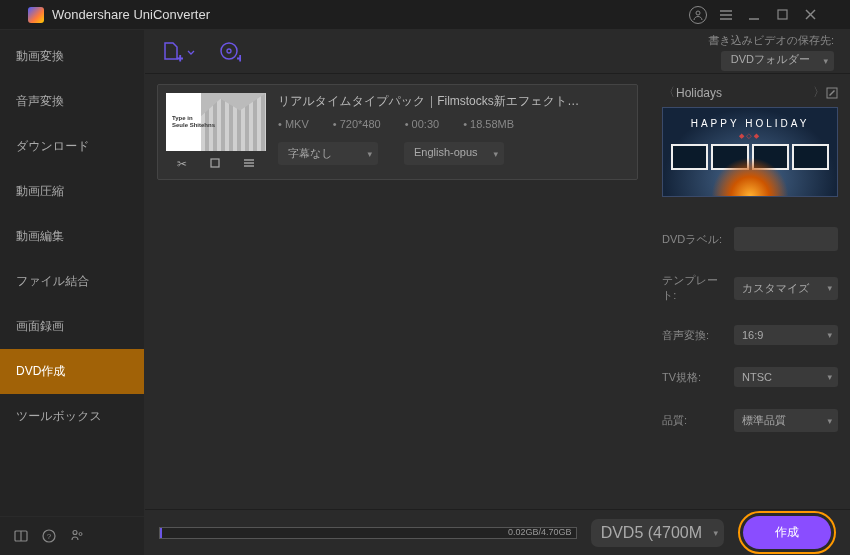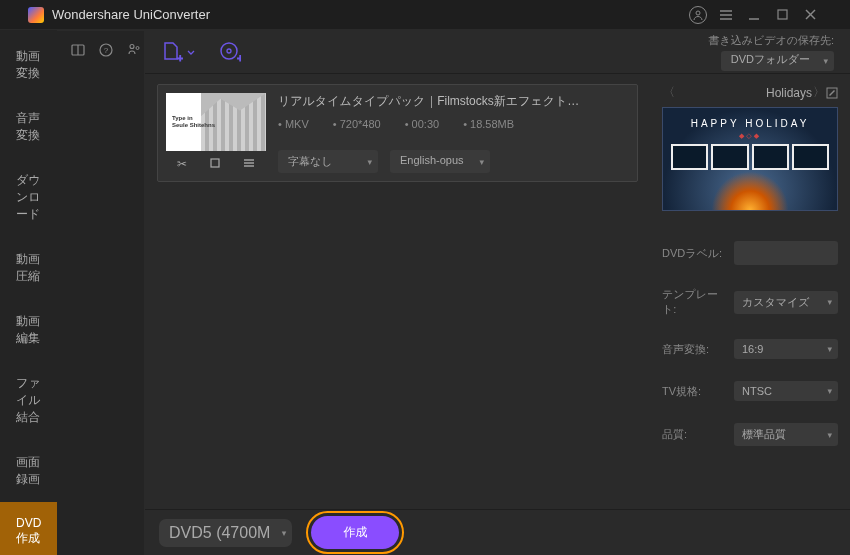--- a/index.html
+++ b/index.html
@@ -34,21 +34,21 @@
   }
   .avatar-circle {
     width: 18px; height: 18px; border: 1px solid #888; border-radius: 50%;
     display:flex;align-items:center;justify-content:center;
   }
   
   .main { display: flex; height: calc(100% - 30px); }
   .sidebar {
     width: 145px;
     background: #242424;
-    display: flex; flex-direction: row;
+    display: flex; flex-direction: column;
     border-right: 1px solid #2a2a2a;
   }
   .sidebar-items { flex: 1; padding-top: 4px; }
   .sidebar-item {
     padding: 14px 16px;
     color: #aaa;
     font-size: 12px;
     cursor: pointer;
   }
   .sidebar-item.active {
@@ -120,37 +120,37 @@
   }
   .thumb-tools {
     display:flex; justify-content:space-around;
     margin-top:6px; color:#aaa;
   }
   .thumb-tools span { font-size:12px; }
 
   .meta { flex:1; display:flex; flex-direction:column; gap:8px; }
   .meta-title { color:#bbb; font-size:12px; white-space:nowrap; overflow:hidden; text-overflow:ellipsis;}
   .meta-row { display:flex; gap:24px; color:#888; font-size:11px;}
-  .meta-controls { display:flex; gap:12px; margin-top:12px;}
+  .meta-controls { display:flex; gap:26px; margin-top:4px;}
   .small-select {
     background:#3a3a3a; color:#aaa; padding:4px 24px 4px 10px;
     border-radius:3px; font-size:11px; position:relative; min-width:100px;
   }
 
   
   .template-head {
     display:flex; align-items:center; justify-content:space-between;
     color:#aaa; font-size:12px; margin-bottom:6px;
   }
   .template-head .arrow { color:#666; width:14px; text-align:center;}
-  .template-head .tname { flex:1; text-align:right; }
+  .template-head .tname { flex:1; text-align:left; }
   .template-head .edit { color:#888; }
 
   .template-preview {
-    height:104px;
+    height:90px;
     background: radial-gradient(ellipse at center 80%, #4a6a90 0%, #14243a 70%);
     border:1px solid #3a4a6a;
     position:relative;
     overflow:hidden;
   }
   .tp-title { position:absolute; top:10px; left:0; right:0; text-align:center;
     color:#fff; font-size:10px; letter-spacing:3px; font-weight:300;}
   .tp-dots { position:absolute; top:24px; left:0; right:0; text-align:center; color:#c44; font-size:7px; letter-spacing:2px;}
   .tp-frames { position:absolute; top:36px; left:8px; right:8px; display:flex; gap:3px;}
   .tp-frame { flex:1; height:26px; background:#0a1a2a; border:2px solid #eee; }
@@ -394,19 +394,23 @@
           </div>
           <div class="opt-row">
             <div class="opt-label">品質:</div>
             <div class="opt-select"><span>標準品質</span></div>
           </div>
         </div>
       </div>
     </div>
 
     <div class="footer">
+      <div class="capacity-bar">
+        <div class="capacity-fill"></div>
+        <div class="capacity-text">0.02GB/4.70GB</div>
+      </div>
       <div class="disc-select"><span>DVD5 (4700M</span></div>
       <div class="create-highlight">
         <div class="create-btn"><span>作成</span></div>
       </div>
     </div>
   </div>
 </div>
 
 </body></html>

